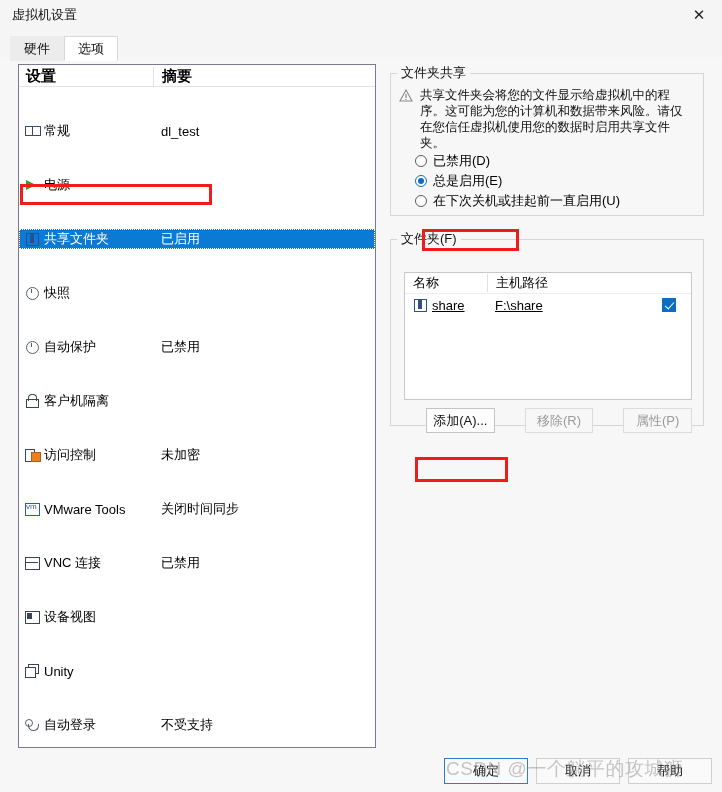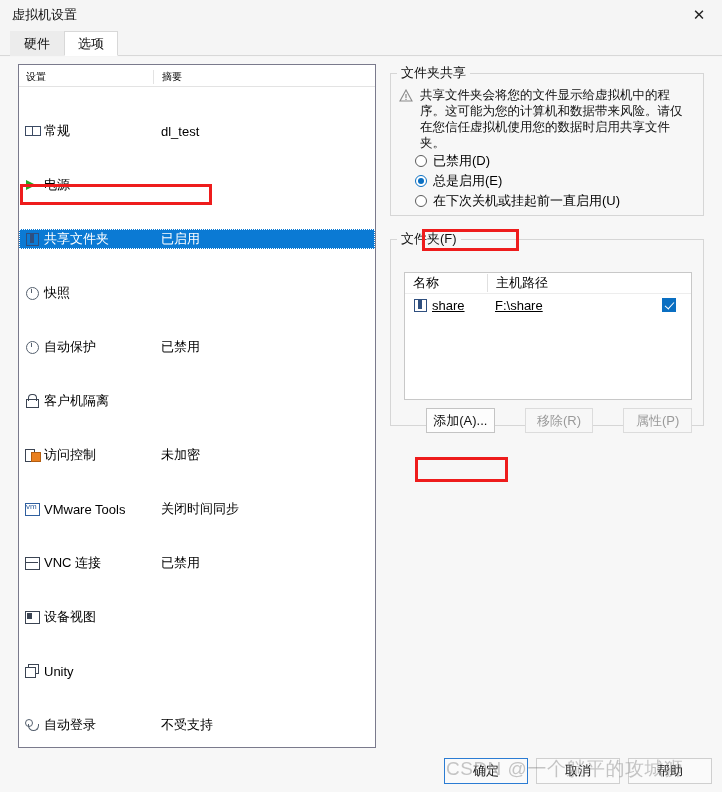--- a/index.html
+++ b/index.html
@@ -28,20 +28,21 @@
     position:absolute; right:0; top:0;
     width:46px; height:30px;
     display:flex; align-items:center; justify-content:center;
     font-size:15px; color:#222; cursor:default;
     font-family:"DejaVu Sans",sans-serif;
   }
 
   
   #tabstrip {
     height:26px;
+    margin-top:5px;
     padding-left:10px;
     display:flex;
     align-items:flex-end;
     position:relative;
     background:#f5f5f5;
   }
   #tabstrip::after{
     content:""; position:absolute; left:0; right:0; bottom:0;
     height:1px; background:#d8d8d8;
   }
@@ -75,22 +76,22 @@
     width:358px; height:684px;
     background:#fff;
     border:1px solid #7a7a8c;
     overflow:hidden;
   }
   #list-header {
     display:flex;
     height:22px;
     align-items:center;
     border-bottom:1px solid #e3e3e3;
-    font-size:10px;
-    font-weight:normal;
+    font-size:15px;
+    font-weight:bold;
     padding-top:2px;
   }
   #list-header .col-name { width:134px; padding-left:7px; }
   #list-header .col-sum  { flex:1; padding-left:8px; border-left:1px solid #e3e3e3; }
 
   .list-row {
     display:flex;
     align-items:center;
     height:20px;
     font-size:13px;

